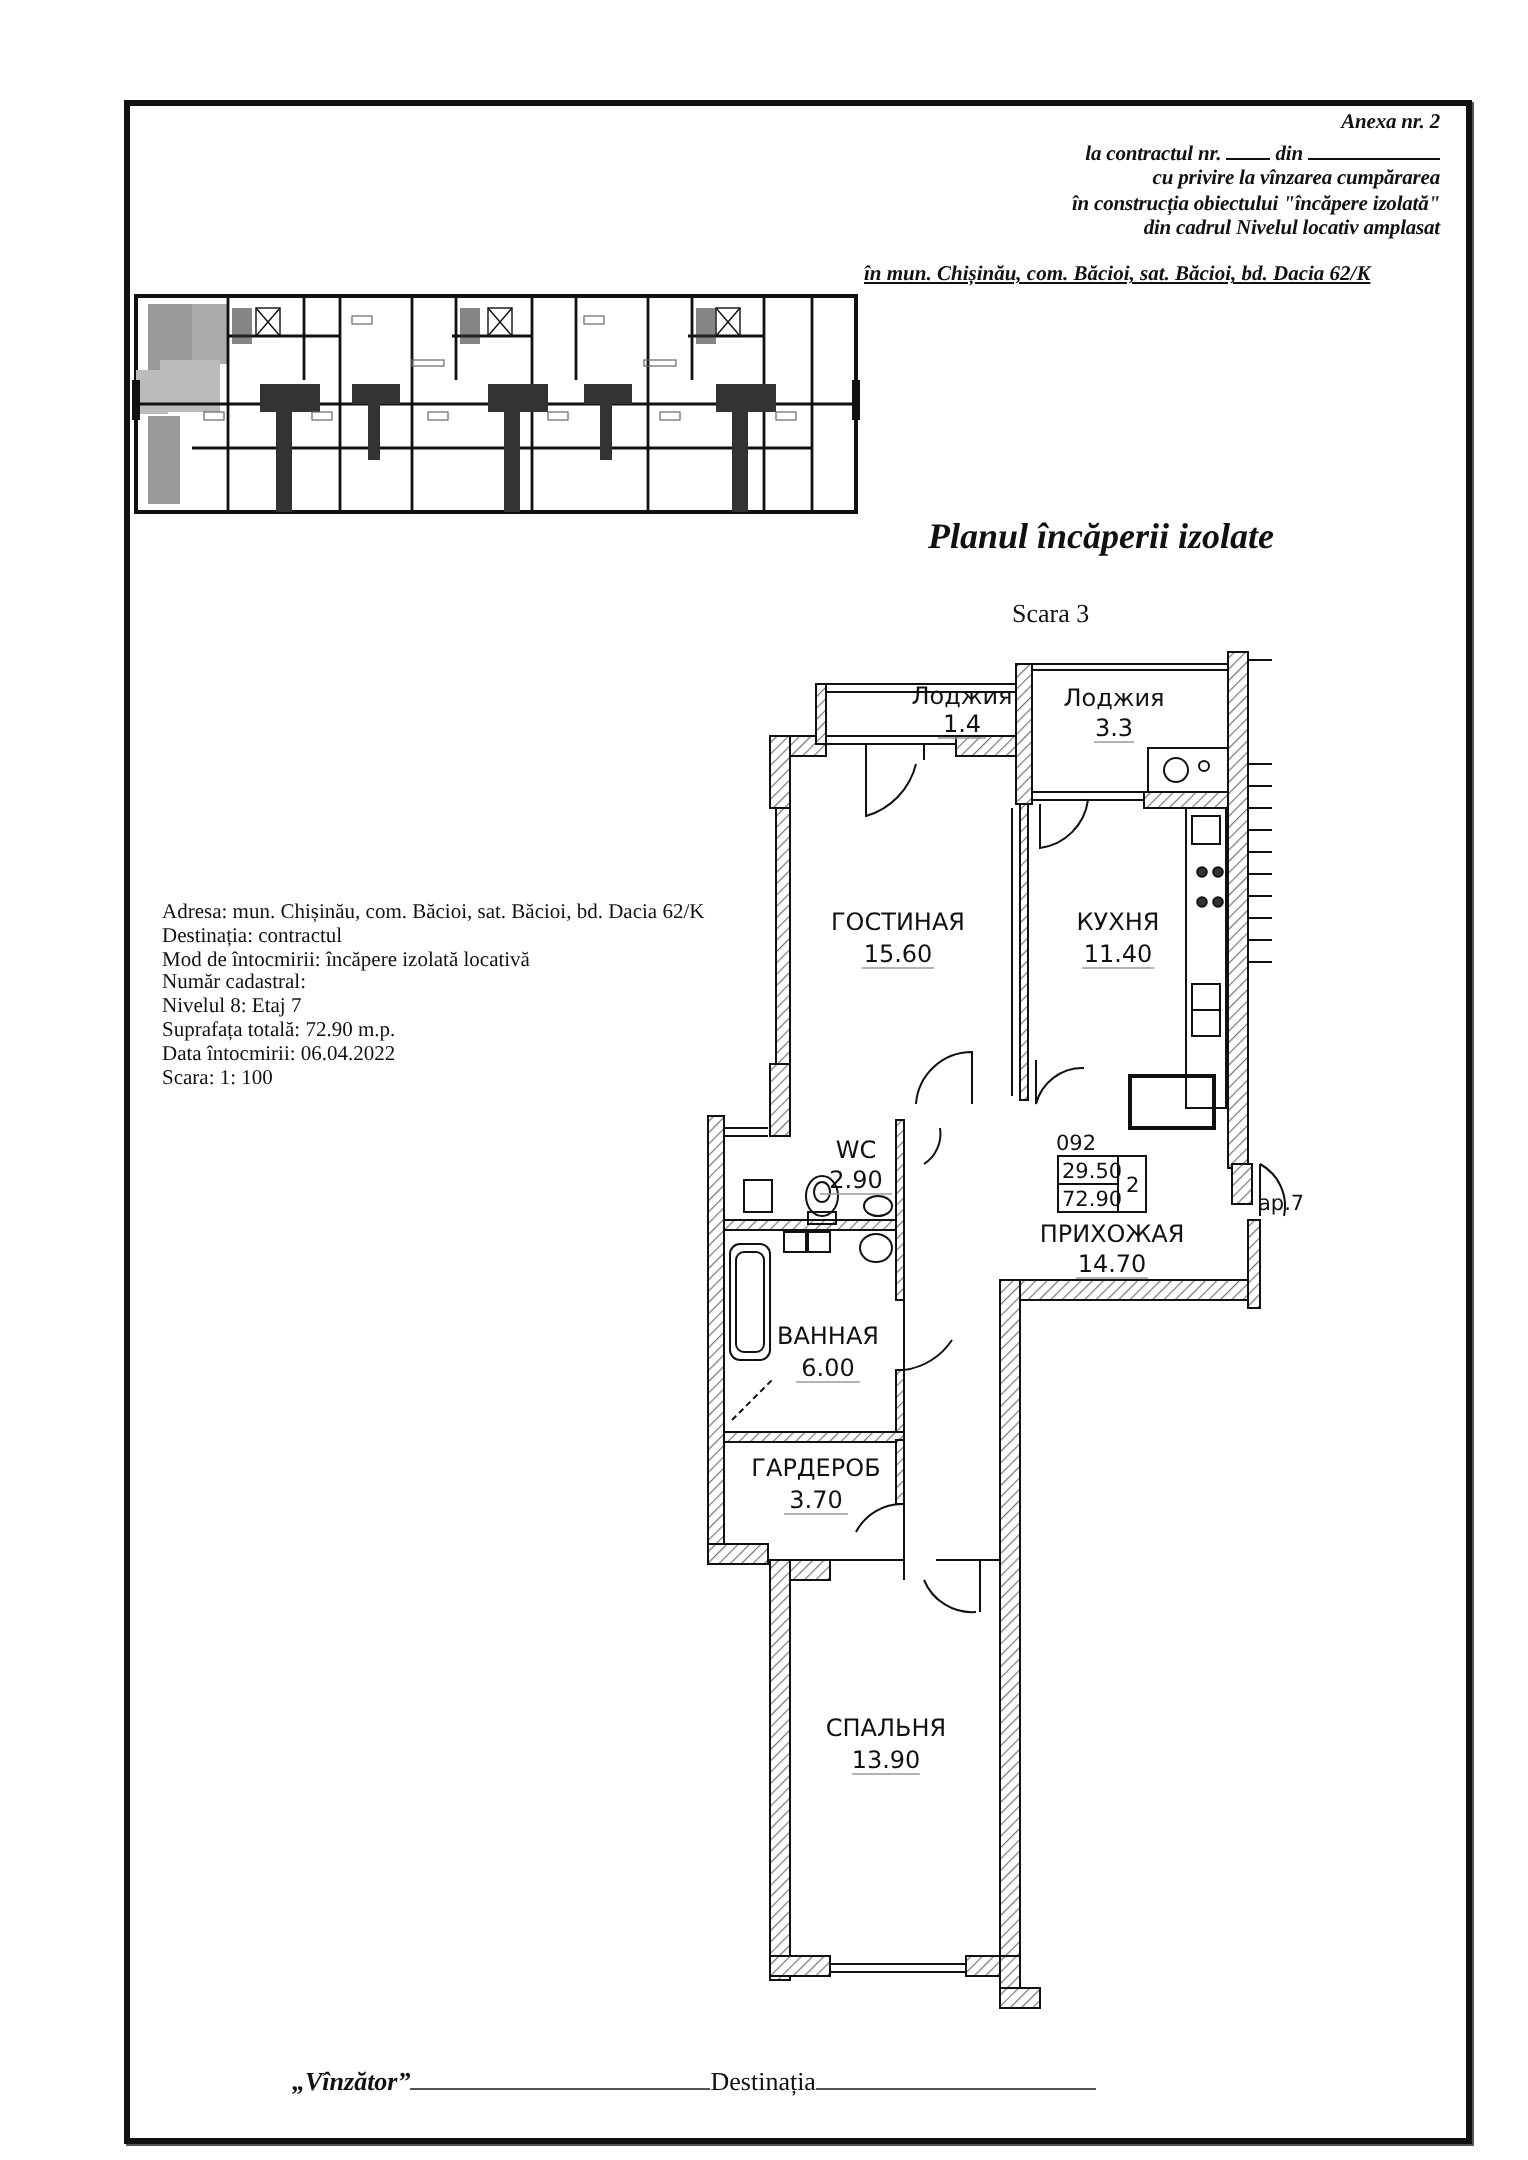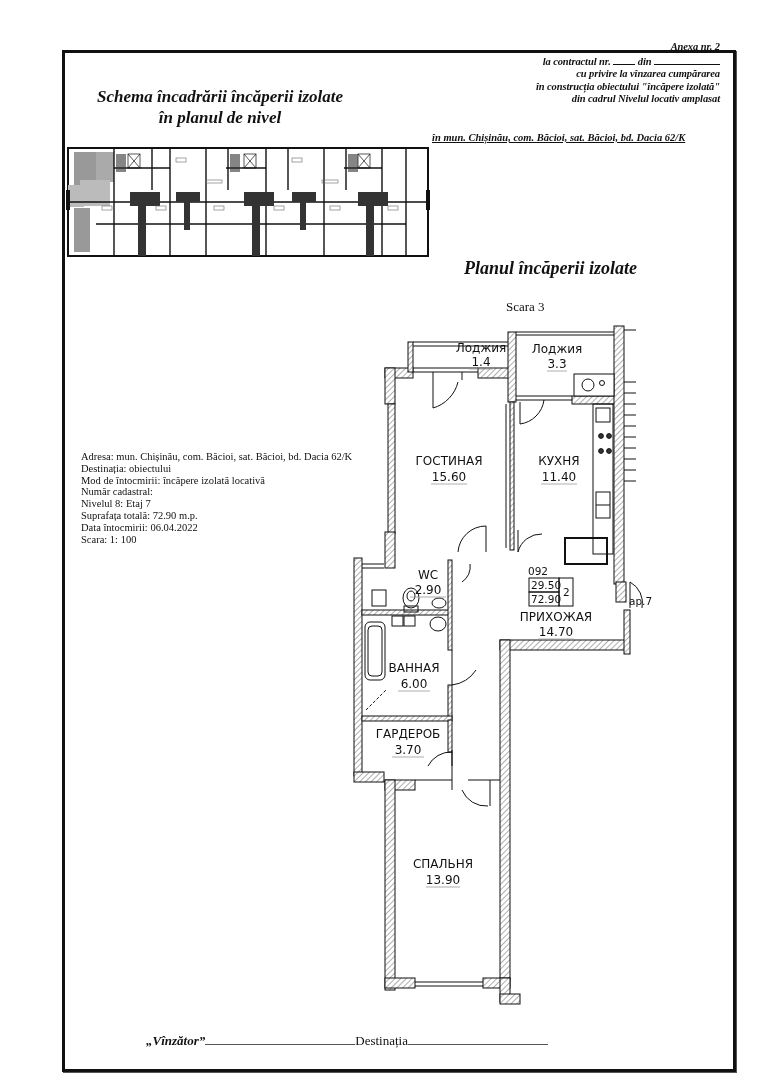--- a/index.html
+++ b/index.html
@@ -1,18 +1,18 @@
 <!DOCTYPE html>
 <html><head>
 <meta charset="utf-8">
 <style>
   html, body { margin:0; padding:0; background:#ffffff; }
   body { width:764px; height:1080px; position:relative; overflow:hidden; font-family:"Liberation Serif", serif; color:#111; }
   .frame { position:absolute; left:62px; top:50px; width:674px; height:1022px; border:3px solid #111; box-sizing:border-box; box-shadow:1px 1px 0 #555; }
-  .annex { position:absolute; right:44px; top:41px; text-align:right; font-family:"Liberation Serif", serif; font-style:italic; font-weight:bold; font-size:10.5px; line-height:12.5px; letter-spacing:-0.1px; }
+  .annex { position:absolute; right:44px; top:56px; text-align:right; font-family:"Liberation Serif", serif; font-style:italic; font-weight:bold; font-size:10.5px; line-height:12.5px; letter-spacing:-0.1px; }
   .annex .l { display:block; white-space:nowrap; }
   .annex .blank { display:inline-block; border-bottom:1px solid #111; height:10px; vertical-align:baseline; }
   .annex-last { position:absolute; left:432px; top:132px; font-style:italic; font-weight:bold; font-size:10.5px; white-space:nowrap;text-decoration:underline; }
   .schema-title { position:absolute; left:82px; top:86px; width:276px; text-align:center; font-style:italic; font-weight:bold; font-size:17px; line-height:21px; }
   .schema-title .plain { font-weight:bold; }
   .overview { position:absolute; left:66px; top:140px; width:364px; height:122px; }
   .plan-title { position:absolute; left:464px; top:258px; font-style:italic; font-weight:bold; font-size:18px; }
   .scara { position:absolute; left:506px; top:299px; font-size:13px; }
   .info { position:absolute; left:81px; top:451px; font-size:10.5px; line-height:11.8px; }
   .info div { white-space:nowrap; }
@@ -35,22 +35,20 @@
     <span>din</span>
     <span class="blank" style="width:66px;"></span>
   </span>
   <span class="l">cu privire la vînzarea cumpărarea</span>
   <span class="l">în construcția obiectului "încăpere izolată"</span>
   <span class="l">din cadrul Nivelul locativ amplasat</span>
 </div>
 <div class="annex-last">în mun. Chișinău, com. Băcioi, sat. Băcioi, bd. Dacia 62/K</div>
 
 <div class="schema-title">
-  <div><span>Schema</span> <span class="plain">încadrării încăperii izolate</span></div>
-  <div>în planul de nivel</div>
 </div>
 
 <svg class="overview" viewBox="0 0 364 122" xmlns="http://www.w3.org/2000/svg">
   <defs>
     <pattern id="hatchSmall" width="3" height="3" patternUnits="userSpaceOnUse" patternTransform="rotate(45)">
       <line x1="0" y1="0" x2="0" y2="3" stroke="#666" stroke-width="1"></line>
     </pattern>
   </defs>
   <rect x="2" y="8" width="360" height="108" fill="#fff" stroke="#111" stroke-width="2"></rect>
   <rect x="8" y="12" width="22" height="45" fill="#999"></rect>
@@ -118,21 +116,21 @@
     <rect x="0" y="50" width="4" height="20"></rect>
     <rect x="360" y="50" width="4" height="20"></rect>
   </g>
 </svg>
 
 <div class="plan-title">Planul încăperii izolate</div>
 <div class="scara">Scara 3</div>
 
 <div class="info">
   <div>Adresa: mun. Chișinău, com. Băcioi, sat. Băcioi, bd. Dacia 62/K</div>
-  <div>Destinația: obiectului</div>
+  <div>Destinația: contractul</div>
   <div>Mod de întocmirii: încăpere izolată locativă</div>
   <div>Număr cadastral:</div>
   <div>Nivelul 8: Etaj 7</div>
   <div>Suprafața totală: 72.90 m.p.</div>
   <div>Data întocmirii: 06.04.2022</div>
   <div>Scara: 1: 100</div>
 </div>
 
 <svg class="plan" viewBox="0 0 320 700" xmlns="http://www.w3.org/2000/svg">
   <defs>

